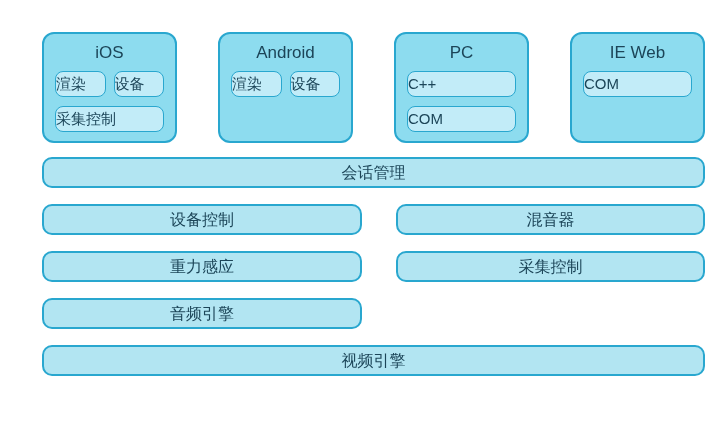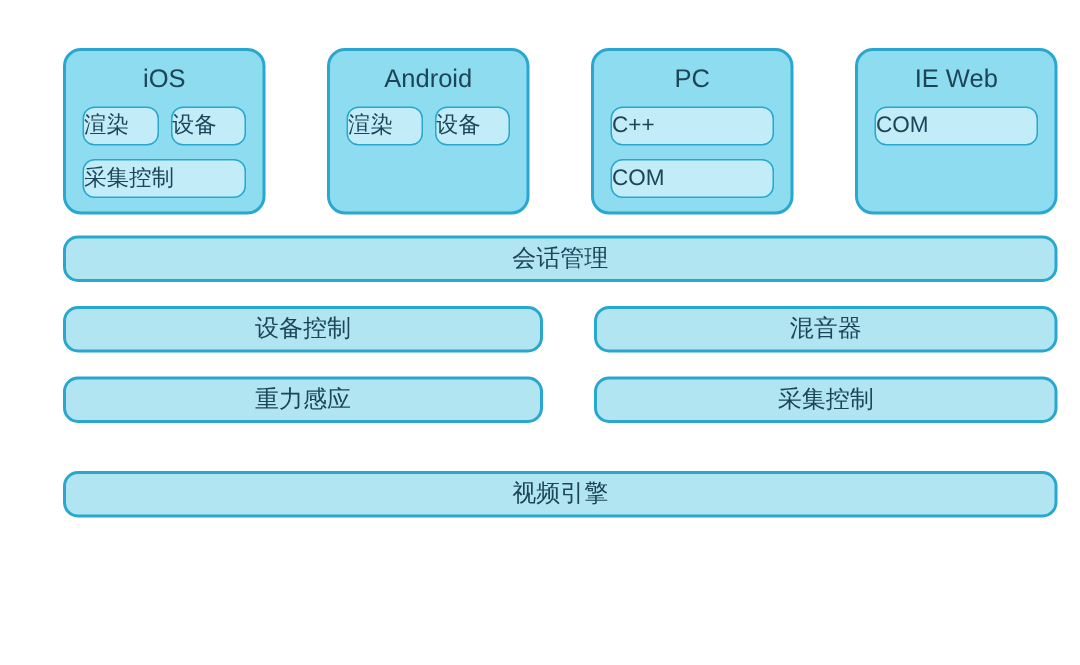--- a/index.html
+++ b/index.html
@@ -143,20 +143,21 @@
       <div class="layer-bar left-half">设备控制</div>
       <div class="layer-bar right-half">混音器</div>
     </div>
 
     <div class="layer-row">
       <div class="layer-bar left-half">重力感应</div>
       <div class="layer-bar right-half">采集控制</div>
     </div>
 
     <div class="layer-row">
+      <div class="layer-bar left-half">音频引擎</div>
     </div>
 
     <div class="layer-row">
       <div class="layer-bar full">视频引擎</div>
     </div>
 
 
   </div>
 </div>
 

